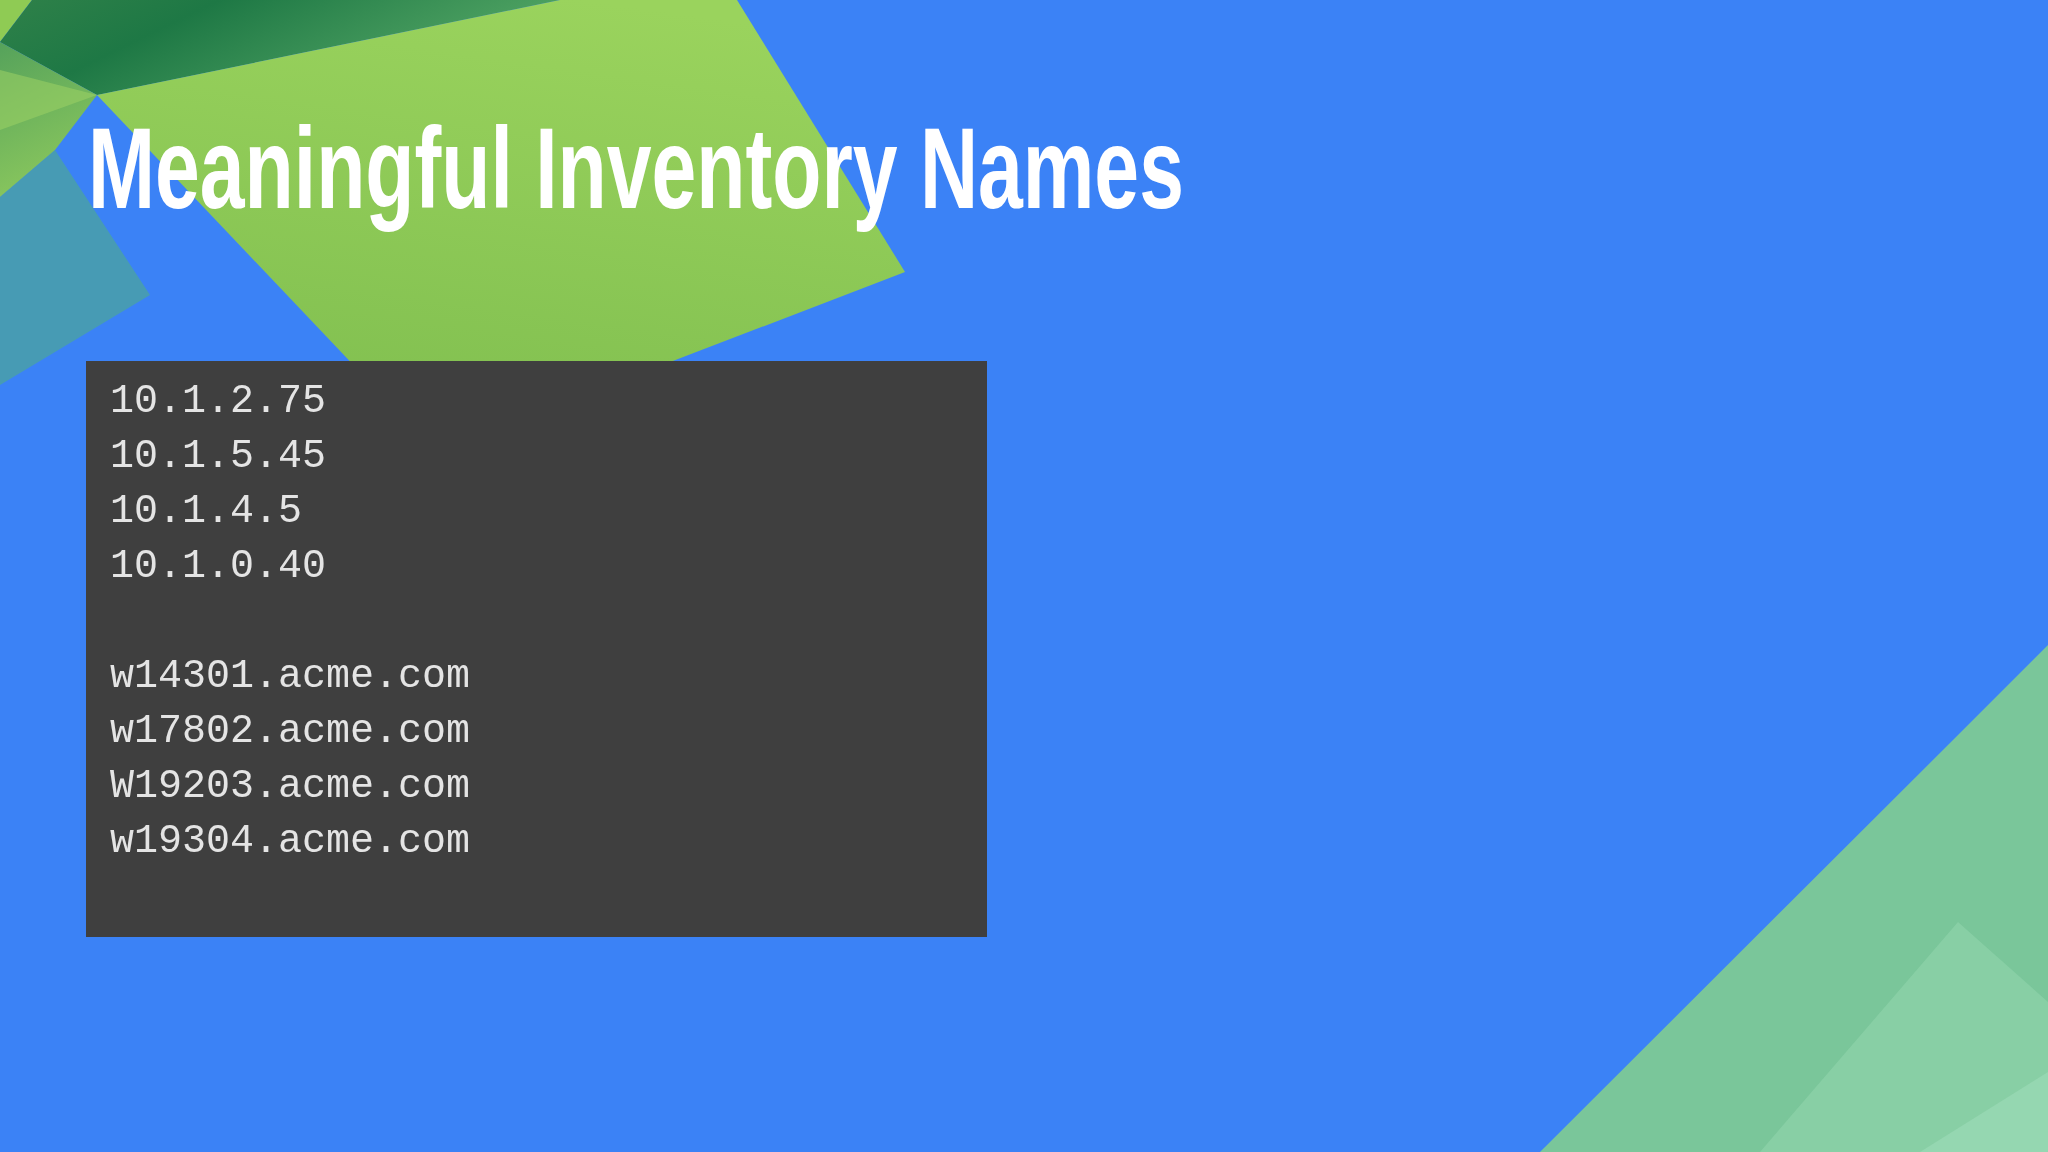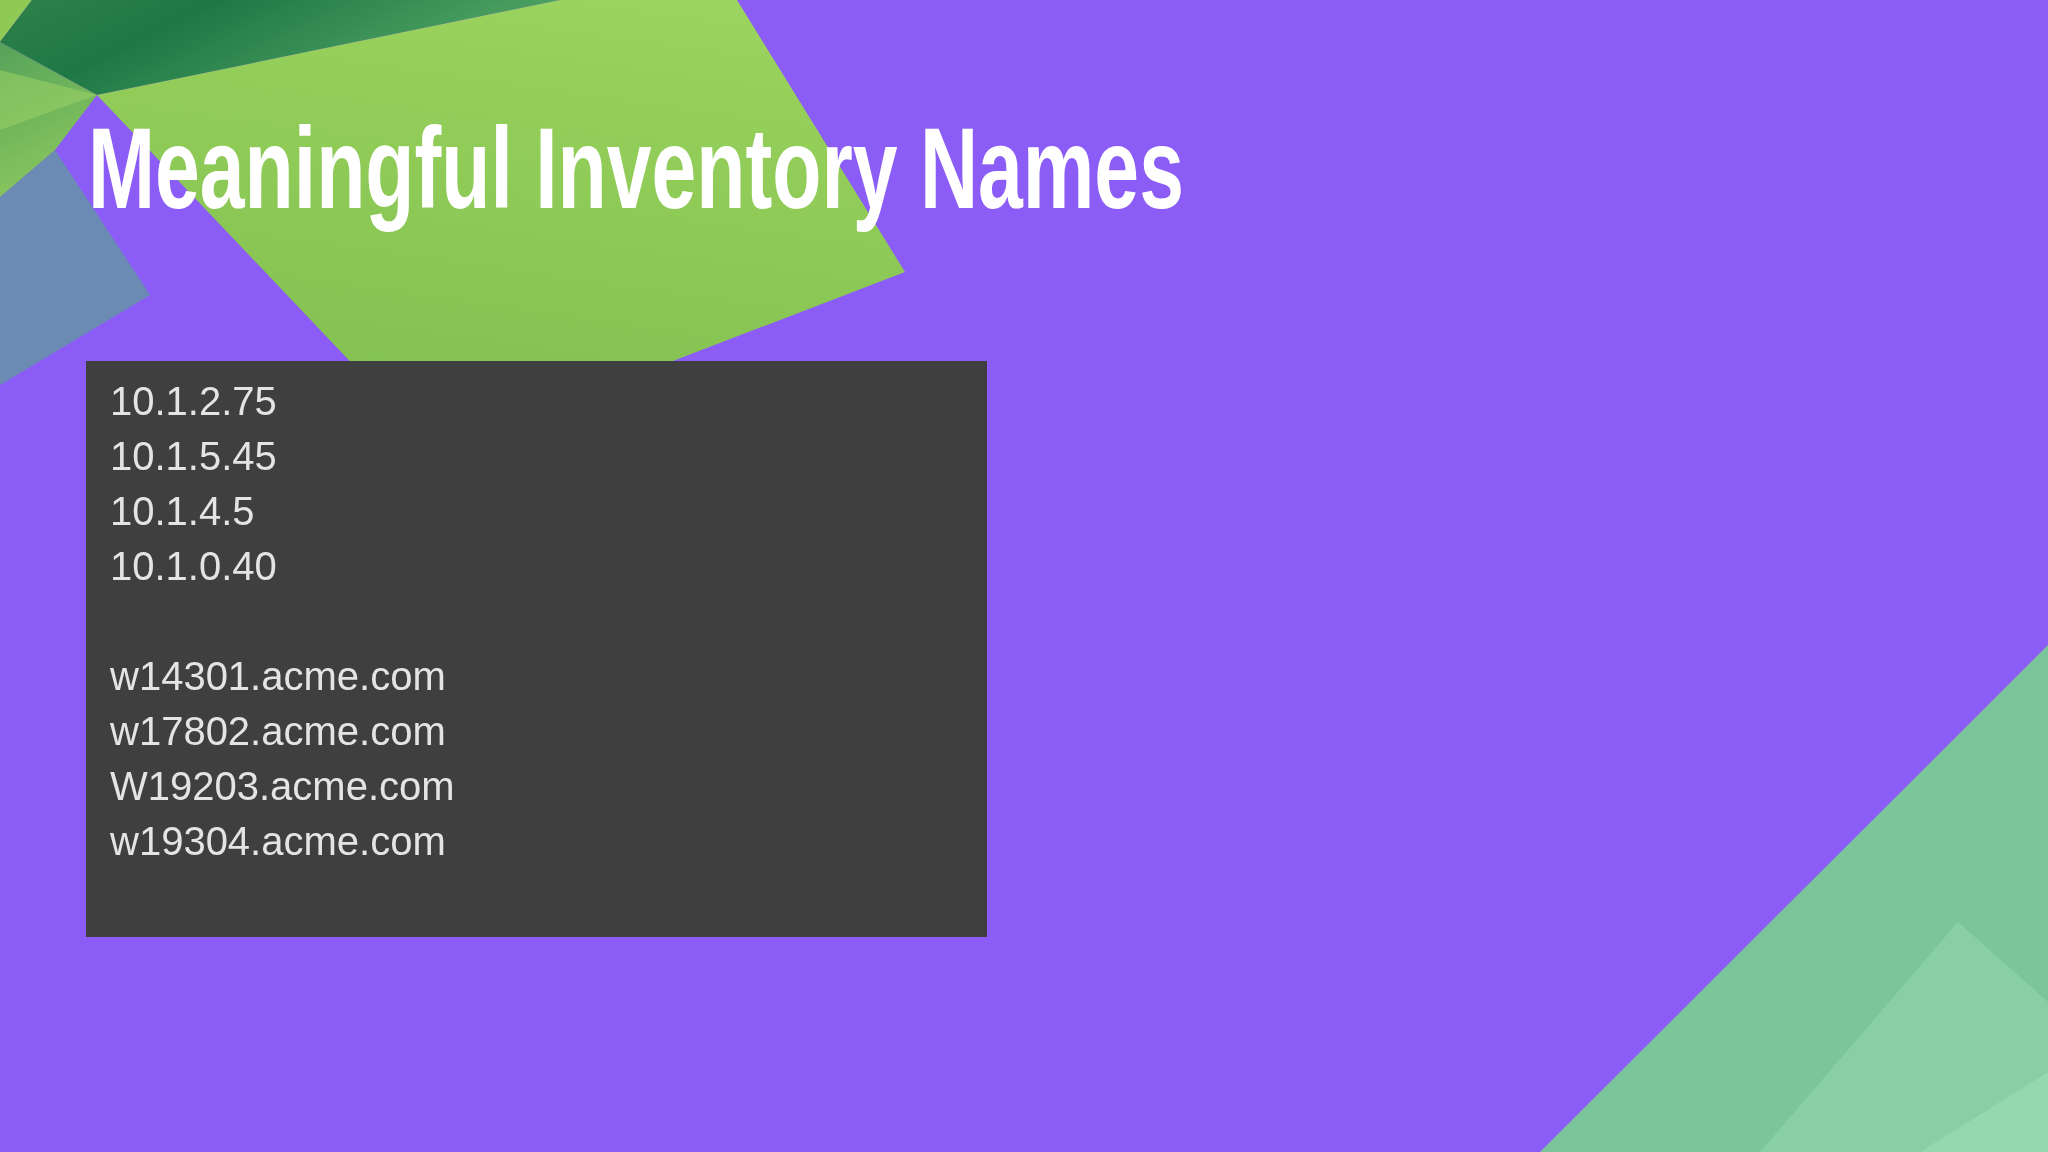--- a/index.html
+++ b/index.html
@@ -5,21 +5,21 @@
   html, body {
     margin: 0;
     padding: 0;
     background: #222;
   }
   .slide {
     position: relative;
     width: 2048px;
     height: 1152px;
     overflow: hidden;
-    background: #8b5cf6;
+    background: #3b82f6;
     font-family: "Liberation Sans", sans-serif;
   }
   .bg {
     position: absolute;
     inset: 0;
     width: 100%;
     height: 100%;
     display: block;
   }
   .slide-title {
@@ -39,21 +39,21 @@
   }
   .code-block {
     position: absolute;
     top: 361px;
     height: 576px;
     margin: 0;
     box-sizing: border-box;
     padding: 13px 24px;
     background: #3F3F3F;
     color: #E4E4E4;
-    font-family: Liberation Sans, sans-serif;
+    font-family: Liberation Mono, monospace;
     font-size: 40px;
     line-height: 55px;
     white-space: pre;
     overflow: hidden;
   }
   .code-block.left  { left: 86px;   width: 901px; }
   .code-block.right { left: 1060px; width: 900px; }
 </style>
 </head>
 <body>

